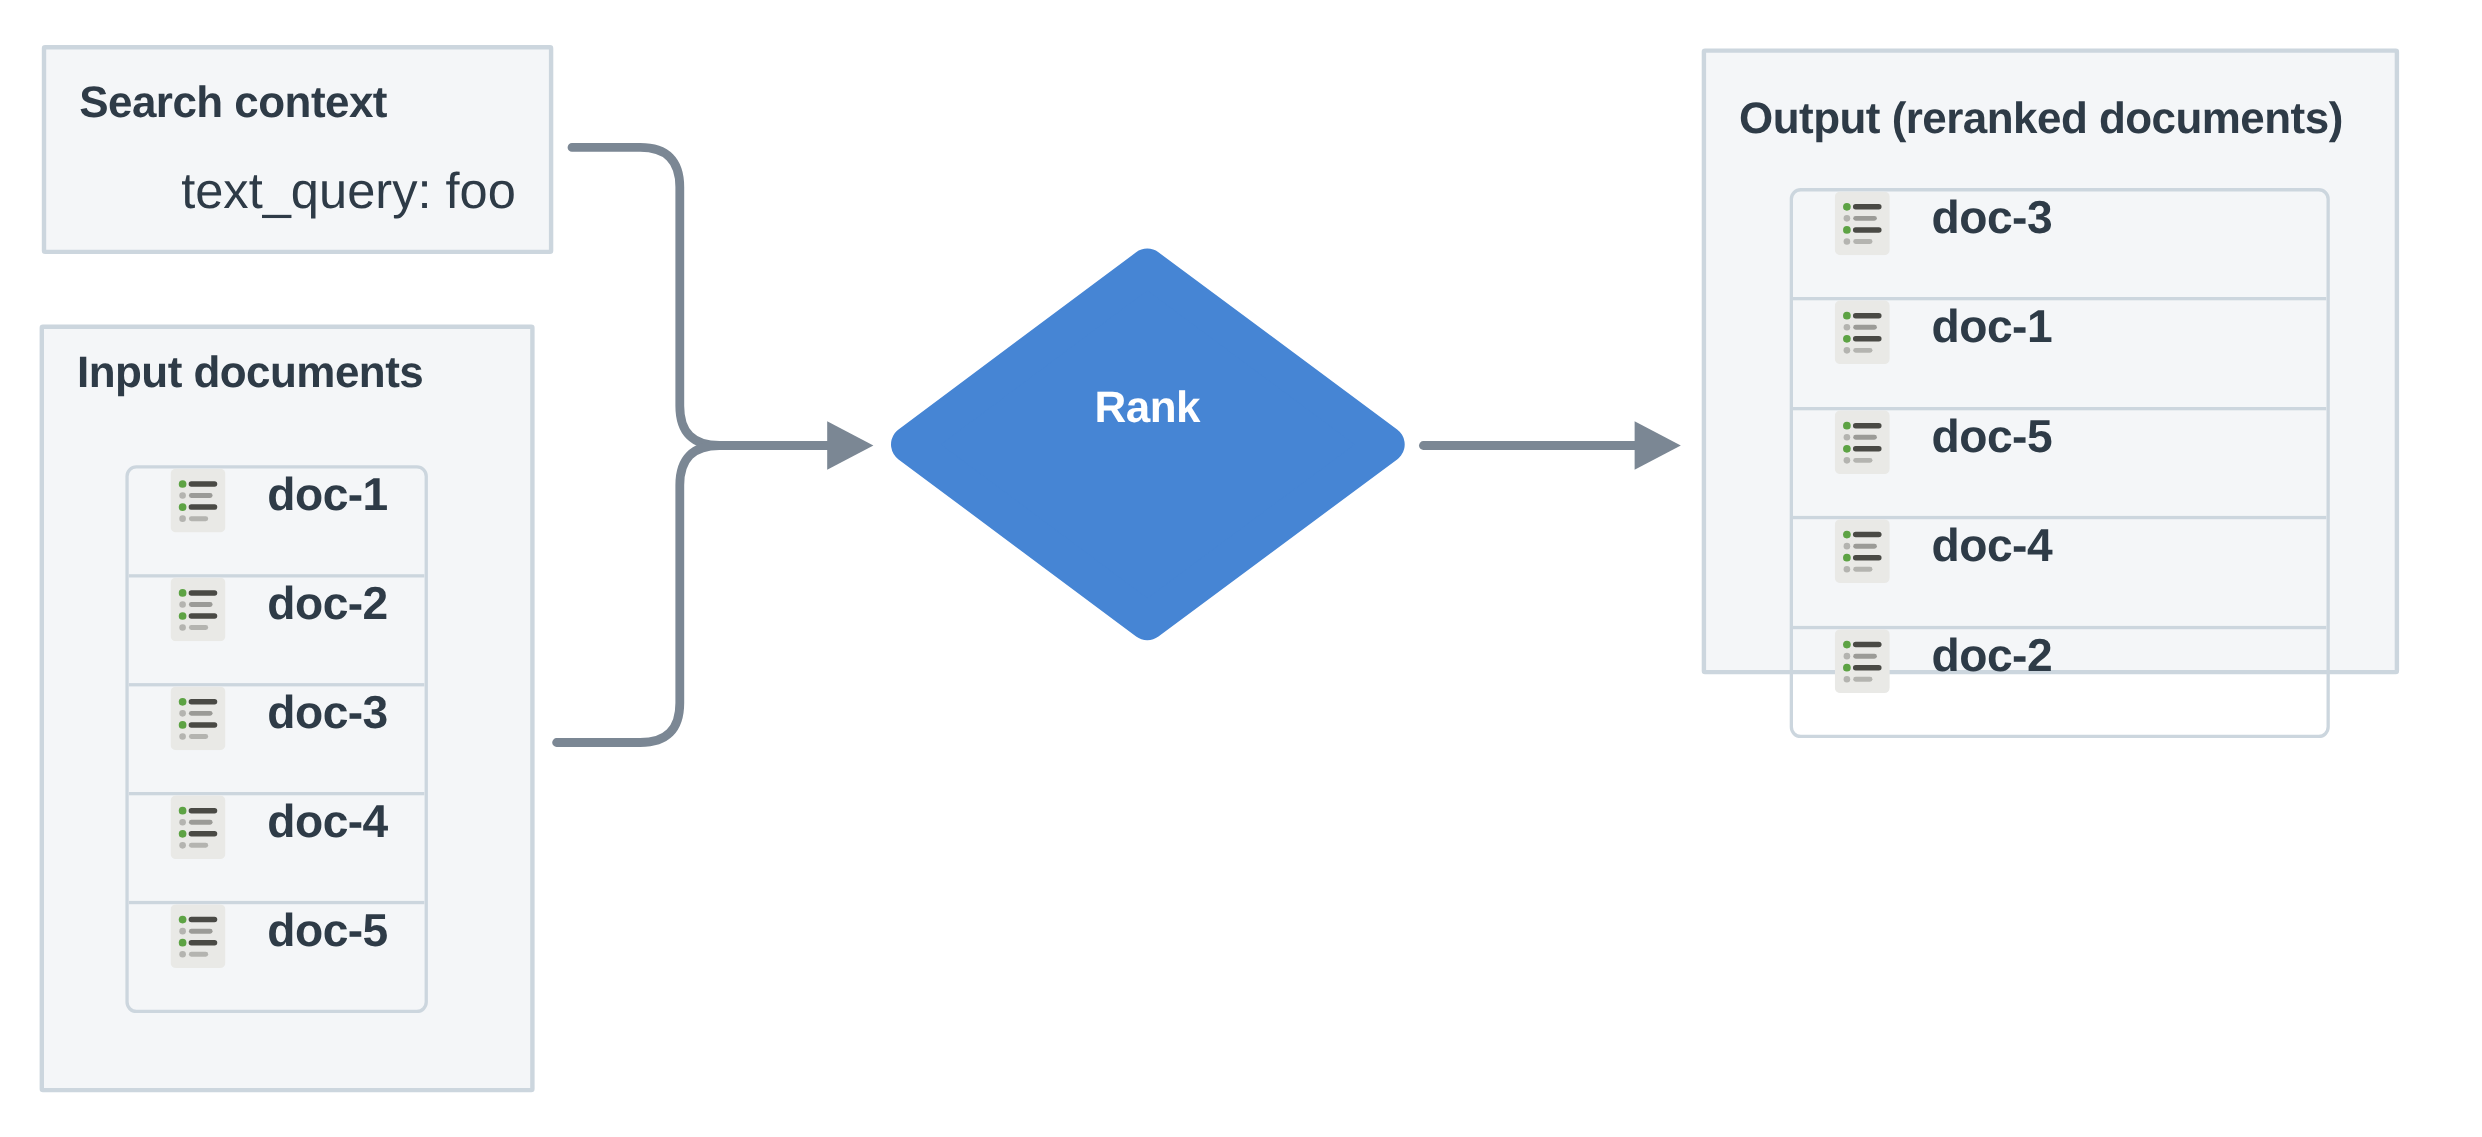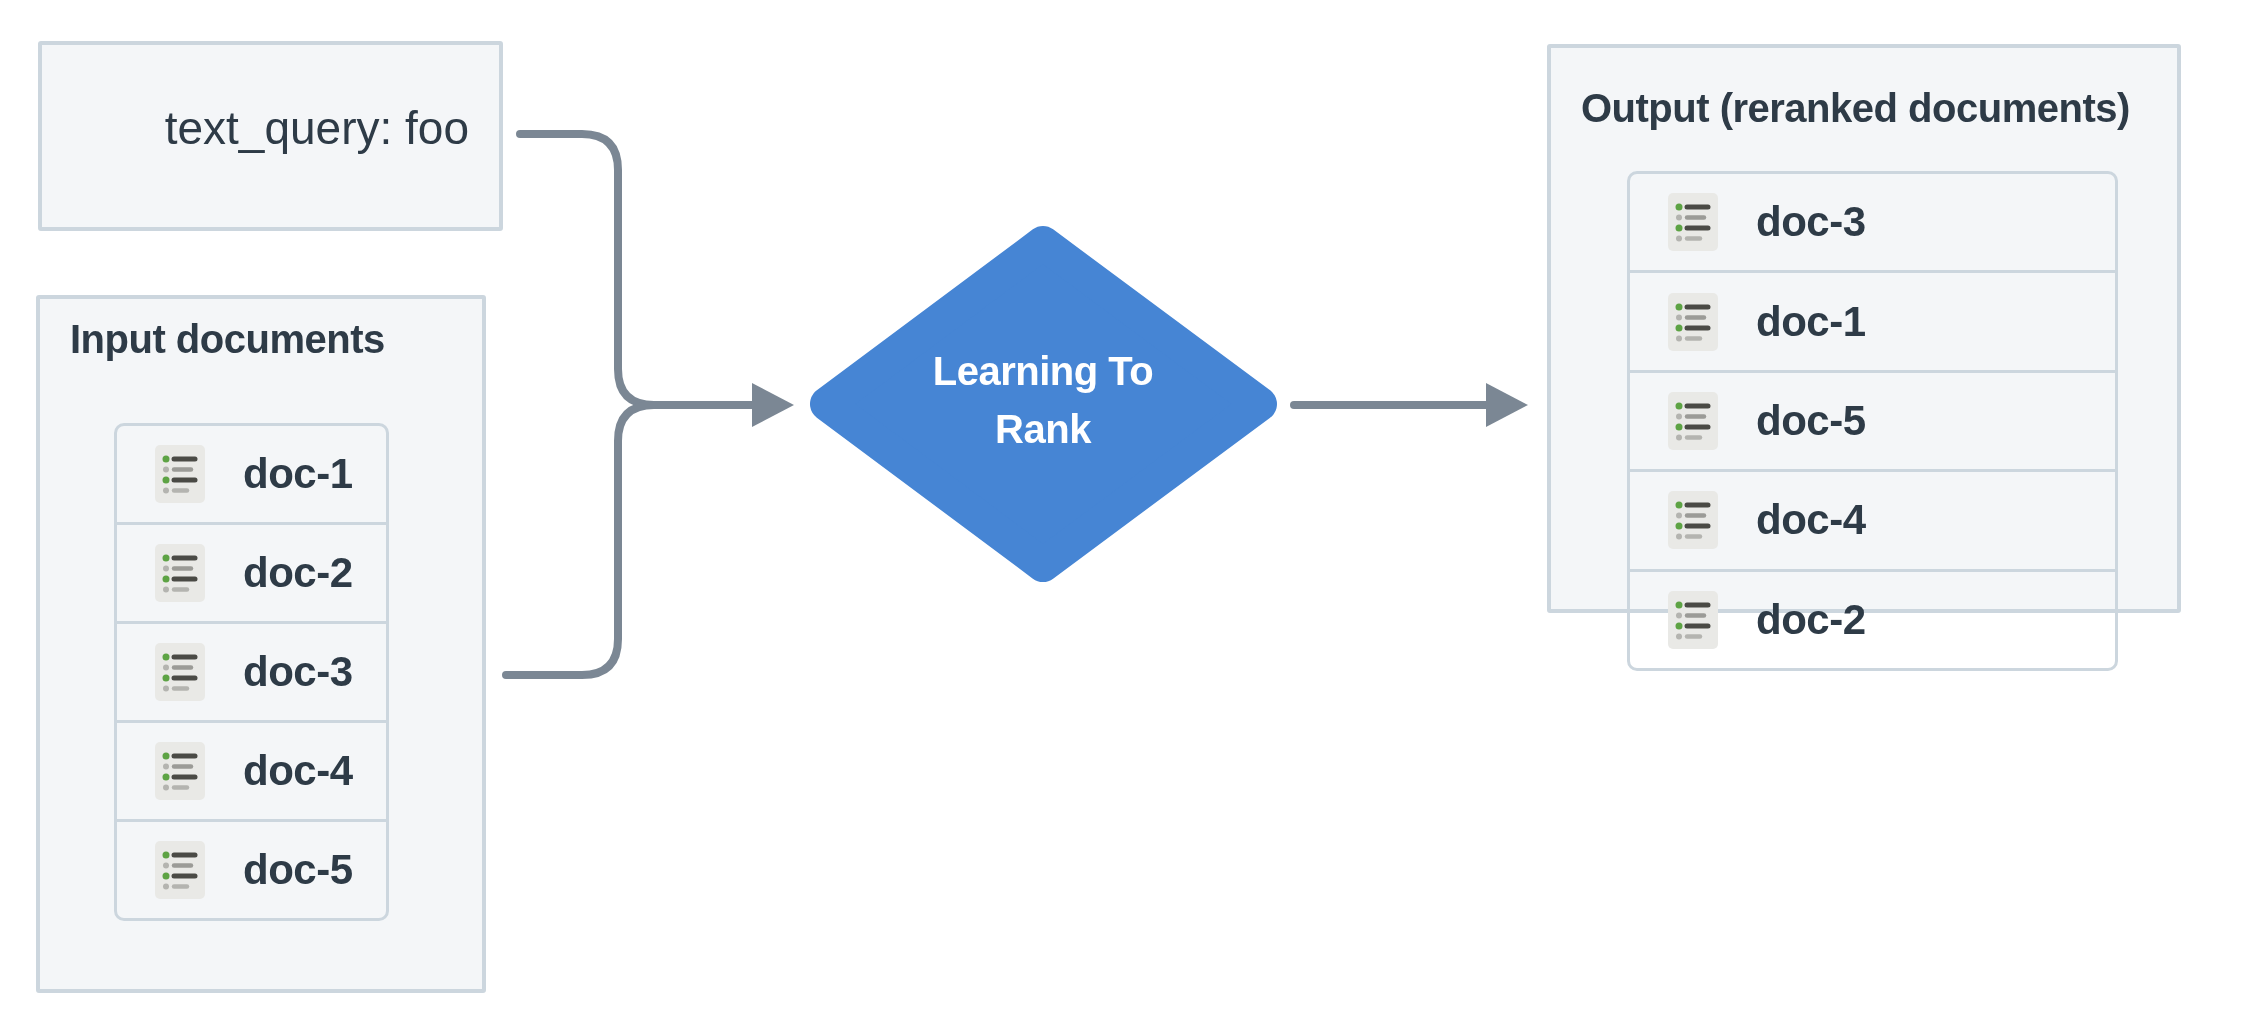--- a/index.html
+++ b/index.html
@@ -10,21 +10,21 @@
          border-radius:3px;box-sizing:border-box;}
   #search-box{left:38px;top:41px;width:465px;height:190px;padding:26px 30px;}
   #input-box{left:36px;top:295px;width:450px;height:698px;padding:18px 30px;}
   #output-box{left:1547px;top:44px;width:634px;height:569px;padding:38px 30px;}
   .panel-title{font-size:40px;font-weight:bold;letter-spacing:-0.5px;color:var(--text-dark);white-space:nowrap;}
   .panel-value{margin-top:30px;font-size:46px;font-weight:normal;color:var(--text-dark);white-space:nowrap;text-align:right;}
   .doc-list{position:absolute;border:3px solid var(--panel-border);border-radius:10px;
             display:flex;flex-direction:column;overflow:hidden;box-sizing:border-box;}
   #input-list{left:74px;top:124px;width:275px;height:498px;}
   #output-list{left:76px;top:123px;width:491px;height:500px;}
-  .doc-row{flex:1;display:flex;align-items:center;border-bottom:3px solid var(--panel-border);}
+  .doc-row{flex:1;display:flex;align-items:flex-start;border-bottom:3px solid var(--panel-border);}
   .doc-row:last-child{border-bottom:none;}
   .doc-icon{width:50px;height:58px;margin-left:38px;flex:none;}
   .doc-label{margin-left:38px;font-size:42px;font-weight:bold;letter-spacing:-0.5px;color:var(--text-dark);}
   .ic-bg{fill:var(--icon-bg);}
   .ic-dot-green{fill:var(--icon-green);}
   .ic-dot-gray{fill:var(--icon-gray);}
   .ic-line-dark{stroke:var(--icon-line-dark);stroke-width:5;stroke-linecap:round;}
   .ic-line-gray{stroke:var(--icon-line-gray);stroke-width:4.5;stroke-linecap:round;}
   .ic-line-light{stroke:var(--icon-gray);stroke-width:4.5;stroke-linecap:round;}
   #diamond-label{position:absolute;left:843px;top:342px;width:400px;text-align:center;
@@ -39,25 +39,25 @@
   <svg class="overlay" width="2256" height="1034" viewBox="0 0 2256 1034">
     <path d="M 520 134 H 582 Q 618 134 618 170 V 369 Q 618 405 654 405 H 752" fill="none" stroke-width="8" stroke-linecap="round" stroke="#7b8794"></path>
     <path d="M 506 675 H 582 Q 618 675 618 639 V 441 Q 618 405 654 405 H 752" fill="none" stroke-width="8" stroke-linecap="round" stroke="#7b8794"></path>
     <polygon points="752,383 794,405 752,427" fill="#7b8794"></polygon>
     <path d="M 1294 405 H 1486" fill="none" stroke-width="8" stroke-linecap="round" stroke="#7b8794"></path>
     <polygon points="1486,383 1528,405 1486,427" fill="#7b8794"></polygon>
     <polygon points="827,404 1043,243 1260,404 1043,565" stroke-width="34" stroke-linejoin="round" fill="#4685d4" stroke="#4685d4"></polygon>
   </svg>
 
   <div id="diamond-label">
-    <span>Learning To</span>
     <span>Rank</span>
   </div>
 
   <div class="panel" id="search-box">
+    <div class="panel-title">Search context</div>
     <div class="panel-value">text_query: foo</div>
   </div>
 
   <div class="panel" id="input-box">
     <div class="panel-title">Input documents</div>
     <div class="doc-list" id="input-list">
 
         <div class="doc-row">
           <svg class="doc-icon" viewBox="0 0 50 58">
             <rect class="ic-bg" x="0" y="0" width="50" height="58" rx="5"></rect>

